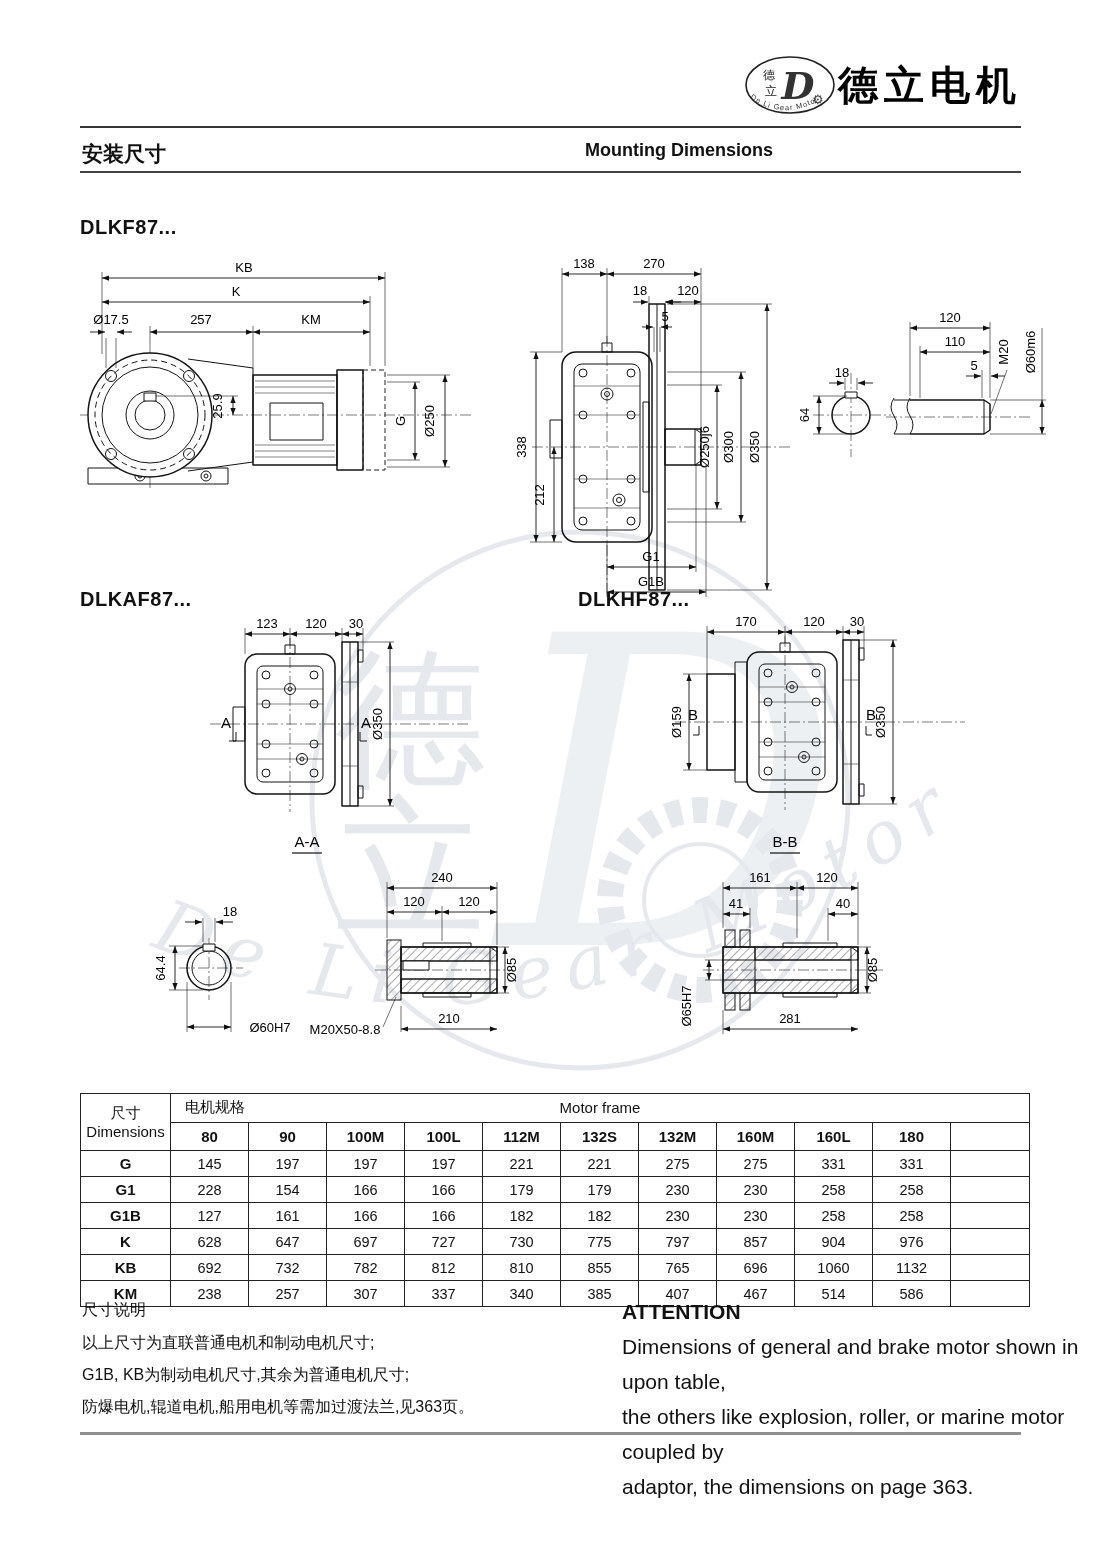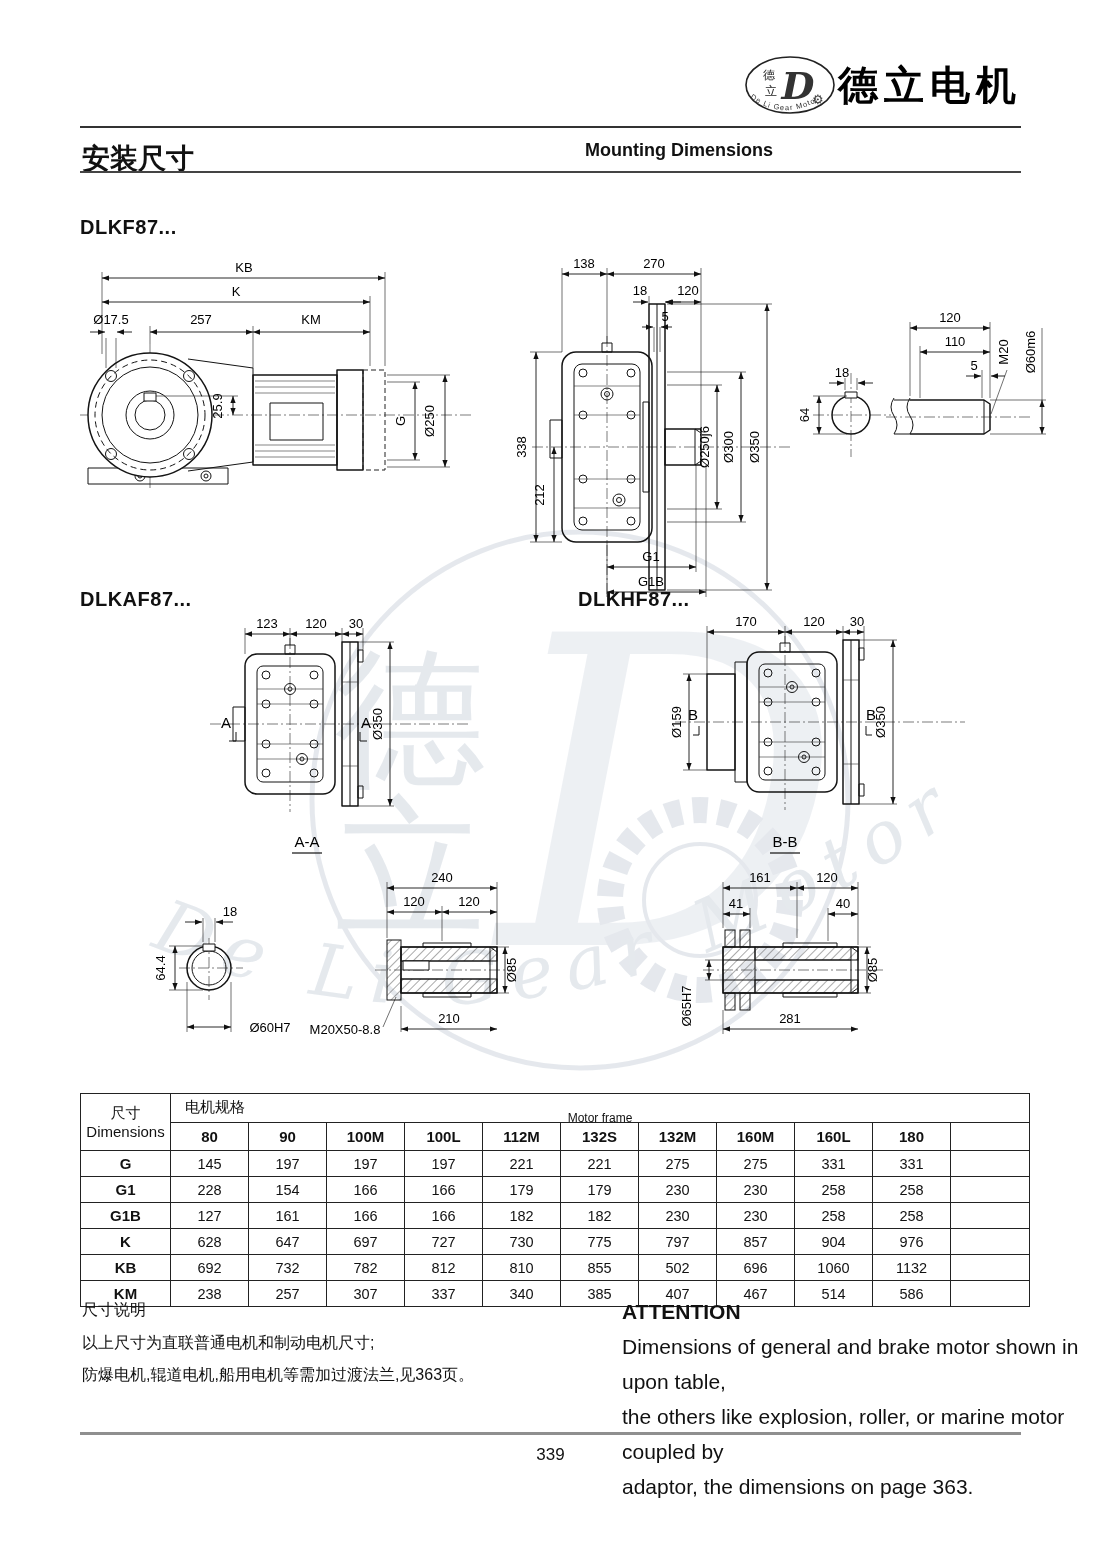--- a/index.html
+++ b/index.html
@@ -18,31 +18,31 @@
   .whitefill{fill:#fff;}
   .hatchfill{fill:url(#hatch);stroke:#141414;stroke-width:1;}
   text.dlab{font-size:13px;fill:#000;text-anchor:middle;font-family:"Liberation Sans",sans-serif;}
   text.slab{font-size:15px;fill:#000;text-anchor:middle;font-family:"Liberation Sans",sans-serif;}
   
   .brand-cn{position:absolute;left:838px;top:58px;font-family:Liberation Serif, serif;
             font-weight:bold;font-size:40px;letter-spacing:6px;color:#000;}
   .rule{position:absolute;left:80px;width:941px;background:#333;}
   .rule.r1{top:126px;height:2px;}
   .rule.r2{top:171px;height:2px;background:#444;}
-  .title-cn{position:absolute;left:82px;top:140px;font-size:28px;font-weight:bold;}
+  .title-cn{position:absolute;left:82px;top:140px;font-size:21px;font-weight:bold;}
   .title-en{position:absolute;left:585px;top:140px;font-size:18px;font-weight:bold;}
   .mdl{position:absolute;font-size:20px;font-weight:bold;letter-spacing:.5px;}
   
   table.dims{position:absolute;left:80px;top:1077px;border-collapse:collapse;table-layout:fixed;
              font-family:"Liberation Sans",sans-serif;margin-top:16px;}
   table.dims td,table.dims th{border:1px solid #222;text-align:center;padding:0;
              font-weight:normal;font-size:14.5px;color:#111;background:transparent;}
   table.dims .grp-cell{position:relative;height:27px;}
   table.dims .grp-cn{position:absolute;left:14px;top:4px;font-size:15px;}
-  table.dims .grp-en{position:absolute;left:50%;top:17px;transform:translateX(-50%);font-size:12px;}
+  table.dims .grp-en{position:absolute;left:50%;top:5px;transform:translateX(-50%);font-size:15px;}
   table.dims .corner{height:56px;font-size:15px;line-height:19px;}
   table.dims .col-row th{height:27px;font-weight:bold;font-size:15px;}
   table.dims tbody th{font-weight:bold;font-size:15px;}
   table.dims tbody td,table.dims tbody th{height:25px;}
   
   .notes-cn{position:absolute;left:82px;top:1294px;font-size:16px;line-height:32px;}
   .notes-cn .nt{margin-bottom:1px;}
   .notes-en{position:absolute;left:622px;top:1294px;font-size:21px;line-height:35px;}
   .notes-en .nt{font-weight:bold;}
   
@@ -601,21 +601,21 @@
         <td></td>
       </tr>
       <tr>
         <th>KB</th>
         <td>692</td>
         <td>732</td>
         <td>782</td>
         <td>812</td>
         <td>810</td>
         <td>855</td>
-        <td>502</td>
+        <td>765</td>
         <td>696</td>
         <td>1060</td>
         <td>1132</td>
         <td></td>
       </tr>
       <tr>
         <th>KM</th>
         <td>238</td>
         <td>257</td>
         <td>307</td>
@@ -627,25 +627,25 @@
         <td>514</td>
         <td>586</td>
         <td></td>
       </tr>
     </tbody>
   </table>
 
   <div class="notes-cn">
     <div class="nt">尺寸说明</div>
     <div>以上尺寸为直联普通电机和制动电机尺寸;</div>
+    <div>G1B, KB为制动电机尺寸,其余为普通电机尺寸;</div>
     <div>防爆电机,辊道电机,船用电机等需加过渡法兰,见363页。</div>
   </div>
   <div class="notes-en">
     <div class="nt">ATTENTION</div>
     <div>Dimensions of general and brake motor shown in upon table,</div>
     <div>the others like explosion, roller, or marine motor coupled by</div>
     <div>adaptor, the dimensions on page 363.</div>
   </div>
 
   <div class="foot-rule"></div>
-  <div class="page-num">339</div>
 
 </div>
 
 </body></html>

